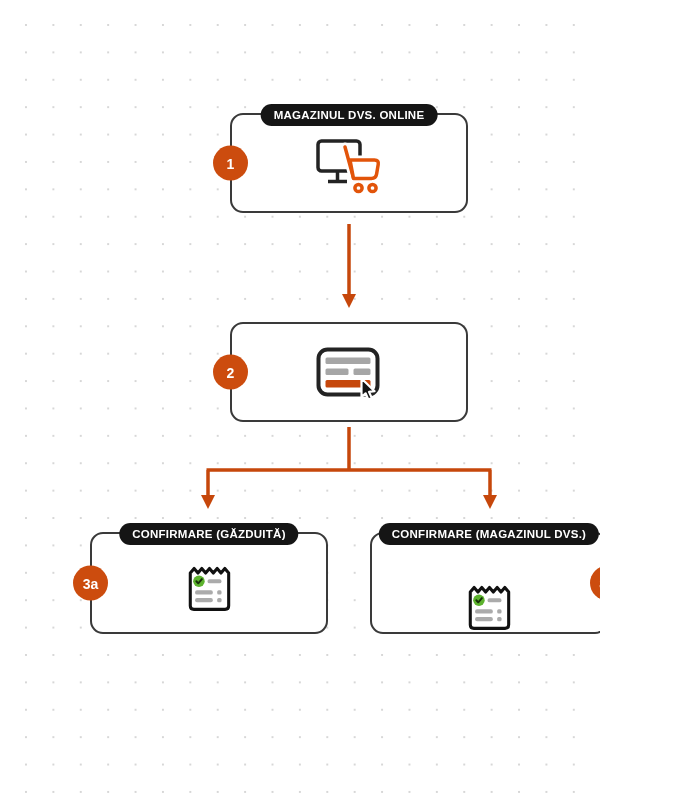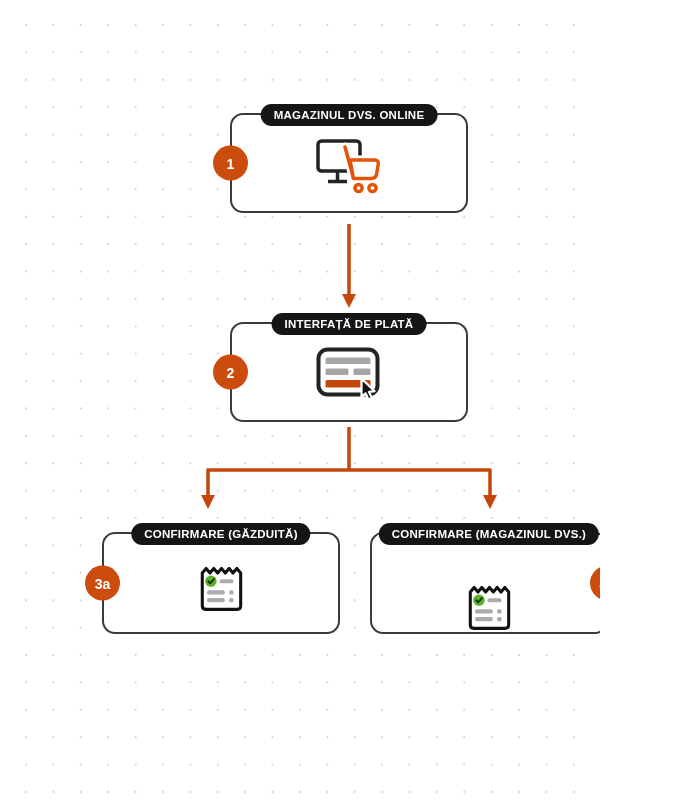--- a/index.html
+++ b/index.html
@@ -29,21 +29,21 @@
   .badge{
     position:absolute;top:50%;transform:translateY(-50%);
     width:35px;height:35px;border-radius:50%;
     background:#cc4c0e;color:#fff;font-weight:bold;font-size:14px;
     display:flex;align-items:center;justify-content:center;z-index:3;
   }
   .badge-left{left:-19px;}
   .badge-right{right:-19px;}
   .n-store{left:230px;top:113px;}
   .n-payment{left:230px;top:322px;}
-  .n-conf-hosted{left:90px;top:532px;height:102px;margin-left:12px;}
+  .n-conf-hosted{left:90px;top:532px;height:102px;}
   .n-conf-merchant{left:370px;top:532px;height:102px;align-items:flex-end;}
 </style>
 </head>
 <body>
 
 <div class="canvas">
 
   <svg class="edges" viewBox="0 0 698 804">
     <g stroke="#c6470b" stroke-width="3.5" fill="none">
       <path d="M349 224 V295"></path>
@@ -72,21 +72,20 @@
           <path d="M30 9 L38.5 40" fill="none"></path>
           <path d="M35 22 H59.5 Q64 22 63.2 26.5 L61.6 36 Q60.9 40.5 56.3 40.5 H38.5 Z" fill="#fff"></path>
           <circle cx="43.5" cy="50" r="3.6" fill="#fff"></circle>
           <circle cx="57.5" cy="50" r="3.6" fill="#fff"></circle>
         </g>
       </svg>
     </div>
   </div>
 
   <div class="node n-payment">
-    <div class="pill">INTERFAȚĂ DE PLATĂ</div>
     <div class="badge badge-left">2</div>
     <div class="icon">
       <svg width="66" height="58" viewBox="0 0 66 58">
         <rect x="2.5" y="2.5" width="59" height="45" rx="9" fill="#fff" stroke="#232323" stroke-width="4"></rect>
         <g fill="#a6a6a6">
           <rect x="9.5" y="10.5" width="45" height="6.5" rx="1.5"></rect>
           <rect x="9.5" y="21.5" width="23" height="6.5" rx="1.5"></rect>
           <rect x="37.5" y="21.5" width="17" height="6.5" rx="1.5"></rect>
         </g>
         <rect x="9.5" y="33" width="45" height="7.5" rx="1.5" fill="#c6470b"></rect>

